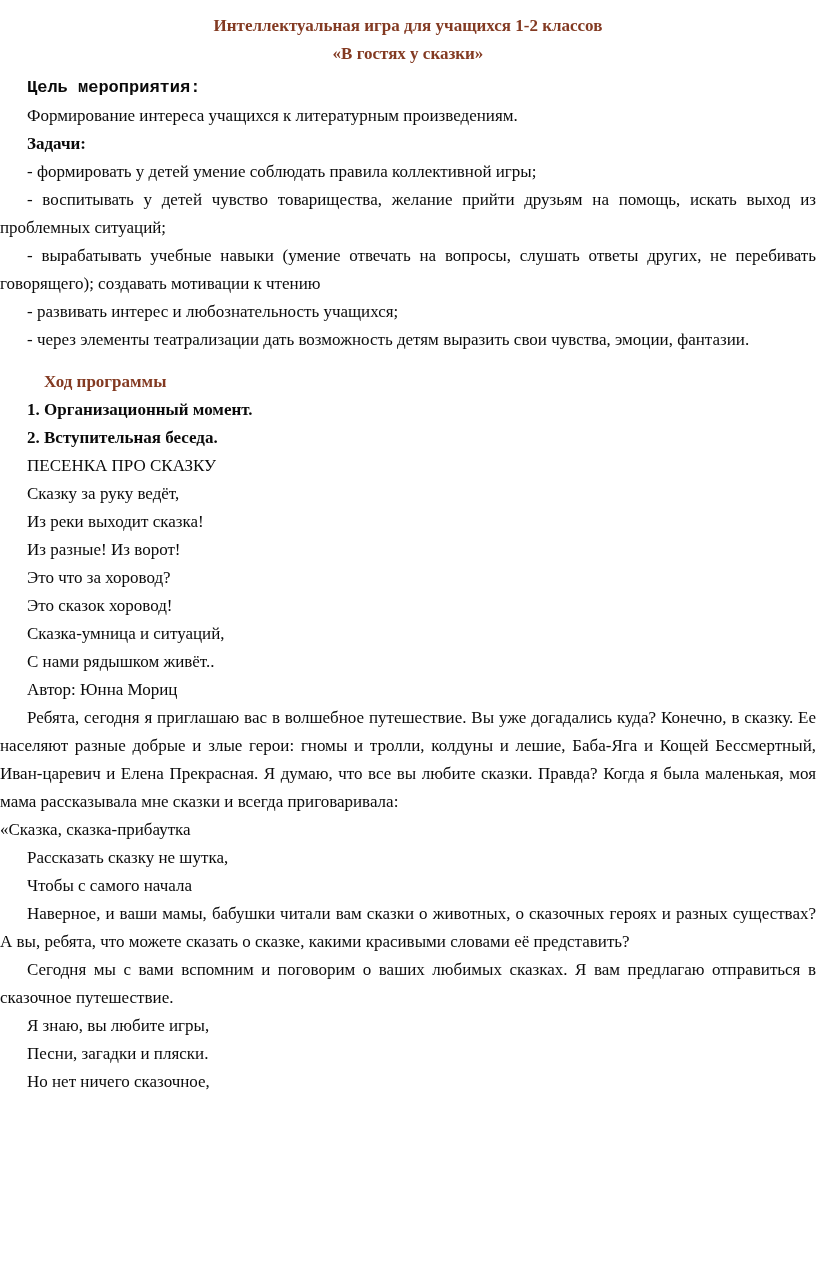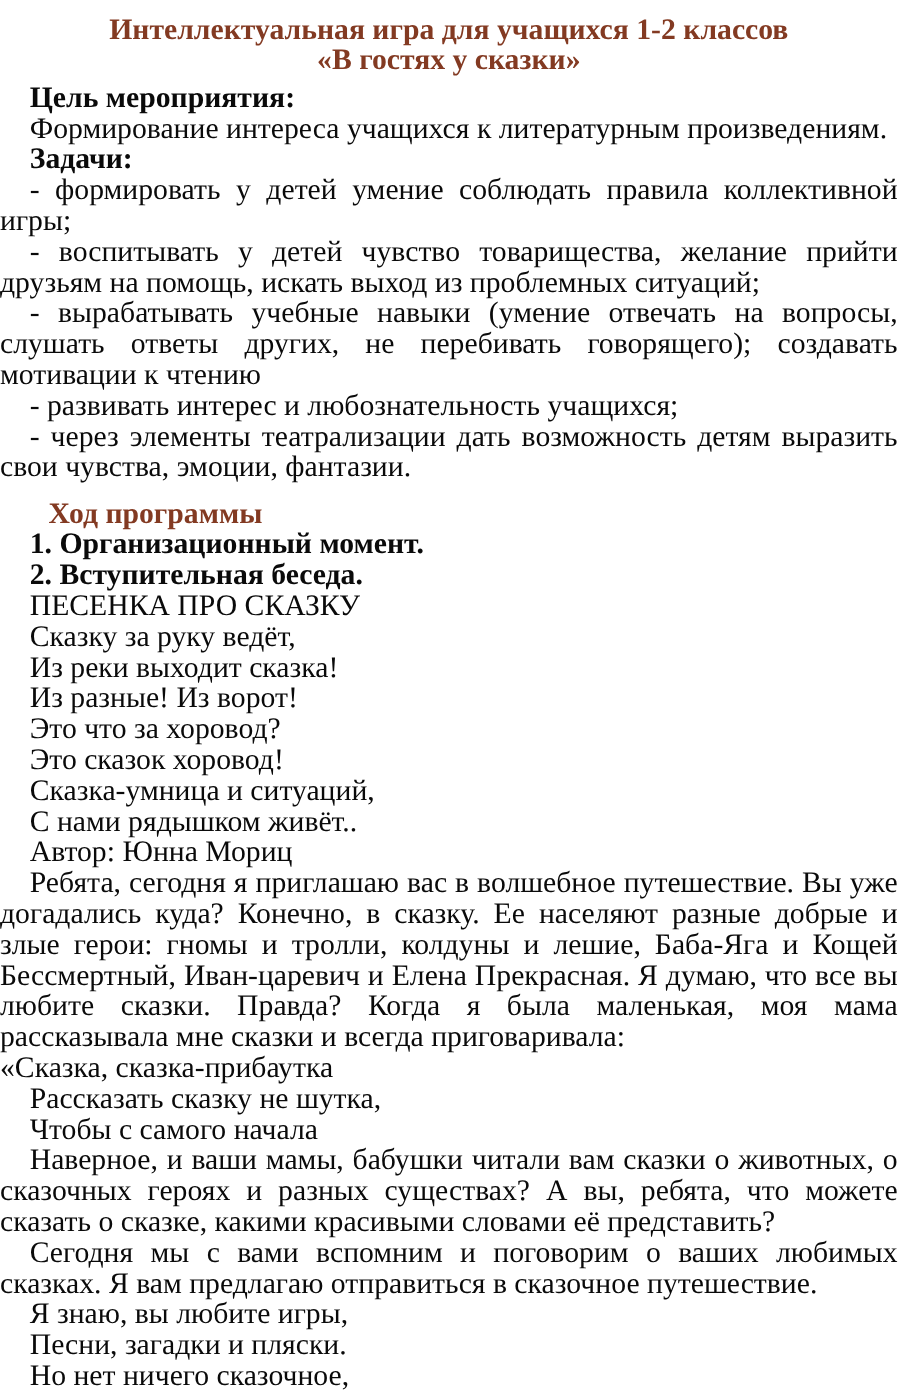--- a/index.html
+++ b/index.html
@@ -11,39 +11,39 @@
     height: 1269px;
     margin: 0 auto;
     background: #ffffff;
     overflow: hidden;
     padding-top: 12px;
     font-family: "Liberation Serif", "DejaVu Serif", serif;
     color: var(--ink);
   }
   .para {
     margin: 0;
-    font-size: 27px;
+    font-size: 17px;
     line-height: 28px;
     text-align: left;
     color: var(--ink);
   }
   .para.title {
     text-align: center;
     font-weight: bold;
     color: var(--accent);
   }
   .para.heading {
     font-weight: bold;
     color: var(--accent);
   }
   .para.bold { font-weight: bold; }
   .para.indent { text-indent: 27px; }
   .para.justify { text-align: justify; }
   .para.gap { margin-top: 14px; padding-left: 44px; }
-  .para.gap-sm { margin-top: 6px; }
+  .para.gap-sm { margin-top: 6px; font-family: Liberation Mono, monospace; }
 </style>
 </head>
 <body>
 
 <div class="page">
   <div id="doc-body">
       <p class="para title">Интеллектуальная игра для учащихся 1-2 классов</p>
       <p class="para title">«В гостях у сказки»</p>
       <p class="para bold indent gap-sm">Цель мероприятия:</p>
       <p class="para indent">Формирование интереса учащихся к литературным произведениям.</p>

